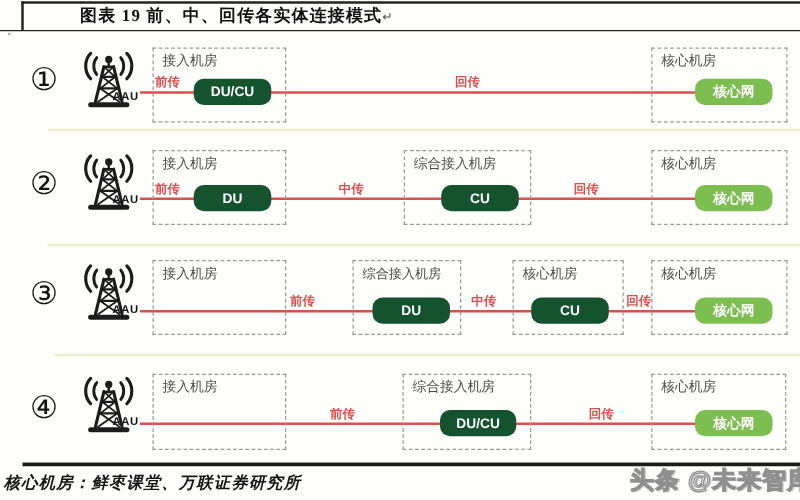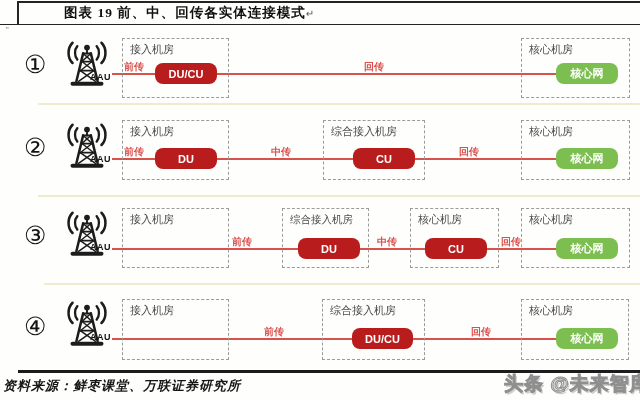--- a/index.html
+++ b/index.html
@@ -39,21 +39,21 @@
     white-space:nowrap; line-height:13px;
   }
   .room-label.small{font-size:10.5px;}
   
   .node{
     position:absolute; height:21px; border-radius:8px;
     color:#ffffff; font-weight:bold; font-size:11px;
     display:flex; align-items:center; justify-content:center;
     white-space:nowrap;
   }
-  .node.orange{background:#b91c1c;}
+  .node.orange{background:#14532d;}
   .node.green{background:#7CBE50;}
   
   .bottom-line{position:absolute; left:18px; top:370px; width:622px; height:2.5px; background:#1c1c1c;}
   .source-text{
     position:absolute; left:3px; top:377px;
     font-family:"Liberation Serif", serif; font-style:italic; font-weight:bold;
     font-size:13px; color:#161616; letter-spacing:1px; white-space:nowrap;
   }
   .watermark{
     position:absolute; left:504px; top:371px; z-index:10;
@@ -176,16 +176,16 @@
   </div>
   <div class="room" style="left:521px; top:299px; width:106px; height:59px;">
     <div class="room-label">核心机房</div>
   </div>
   <div class="hop-label" style="left:264px; top:326px;">前传</div>
   <div class="node orange" style="left:352px; top:328px; width:61px;">DU/CU</div>
   <div class="hop-label" style="left:471px; top:326px;">回传</div>
   <div class="node green" style="left:556px; top:328px; width:62px;">核心网</div>
 
   <div class="bottom-line"></div>
-  <div class="source-text">资料来源：鲜枣课堂、万联证券研究所</div>
+  <div class="source-text">核心机房：鲜枣课堂、万联证券研究所</div>
   <div class="watermark">头条 @未来智库</div>
 
 </div>
 
 </body></html>

